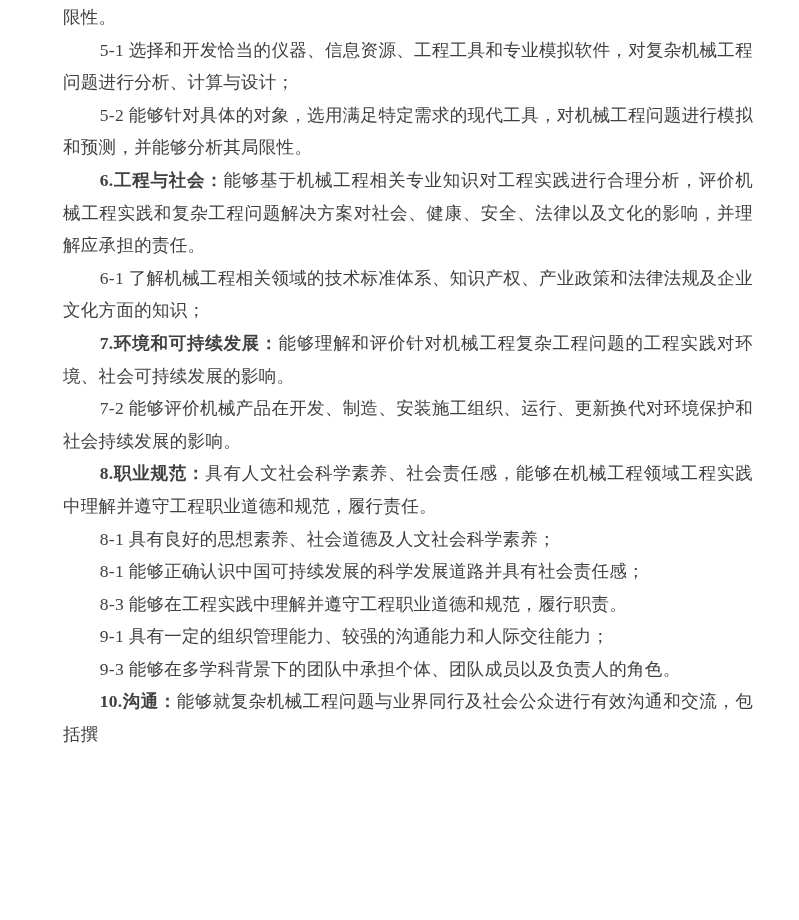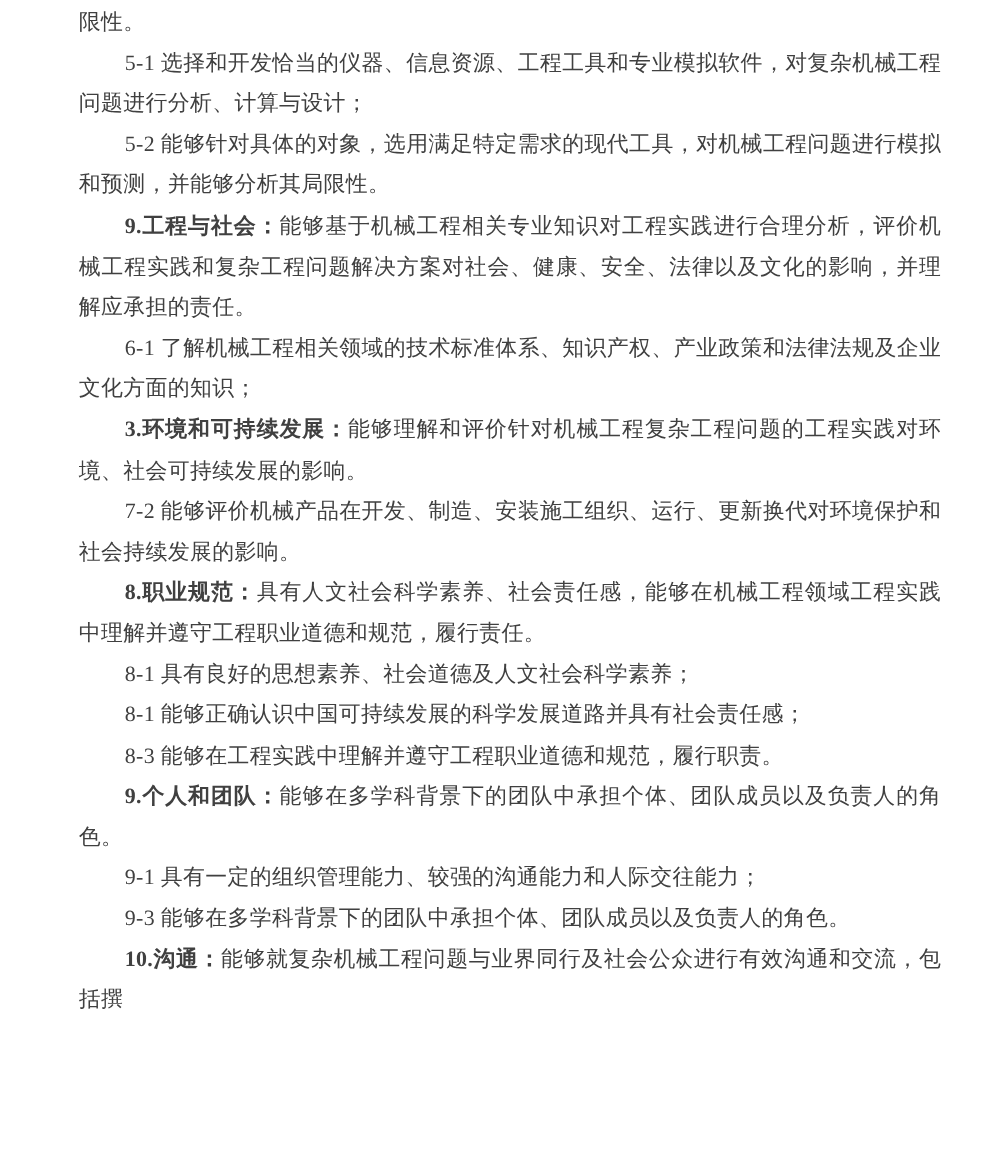--- a/index.html
+++ b/index.html
@@ -37,25 +37,24 @@
     font-weight: bold;
   }
 </style>
 </head>
 <body>
 
 <div class="page" id="doc-root" style="color: rgb(64, 64, 64); background: rgb(255, 255, 255);">
     <p class="para"><span class="para-text">限性。</span></p>
     <p class="para indent"><span class="para-text">5-1 选择和开发恰当的仪器、信息资源、工程工具和专业模拟软件，对复杂机械工程问题进行分析、计算与设计；</span></p>
     <p class="para indent"><span class="para-text">5-2 能够针对具体的对象，选用满足特定需求的现代工具，对机械工程问题进行模拟和预测，并能够分析其局限性。</span></p>
-    <p class="para indent"><b class="clause-heading">9.工程与社会：</b><span class="para-text">能够基于机械工程相关专业知识对工程实践进行合理分析，评价机械工程实践和复杂工程问题解决方案对社会、健康、安全、法律以及文化的影响，并理解应承担的责任。</span></p>
+    <p class="para indent"><b class="clause-heading">6.工程与社会：</b><span class="para-text">能够基于机械工程相关专业知识对工程实践进行合理分析，评价机械工程实践和复杂工程问题解决方案对社会、健康、安全、法律以及文化的影响，并理解应承担的责任。</span></p>
     <p class="para indent"><span class="para-text">6-1 了解机械工程相关领域的技术标准体系、知识产权、产业政策和法律法规及企业文化方面的知识；</span></p>
-    <p class="para indent"><b class="clause-heading">3.环境和可持续发展：</b><span class="para-text">能够理解和评价针对机械工程复杂工程问题的工程实践对环境、社会可持续发展的影响。</span></p>
+    <p class="para indent"><b class="clause-heading">7.环境和可持续发展：</b><span class="para-text">能够理解和评价针对机械工程复杂工程问题的工程实践对环境、社会可持续发展的影响。</span></p>
     <p class="para indent"><span class="para-text">7-2 能够评价机械产品在开发、制造、安装施工组织、运行、更新换代对环境保护和社会持续发展的影响。</span></p>
     <p class="para indent"><b class="clause-heading">8.职业规范：</b><span class="para-text">具有人文社会科学素养、社会责任感，能够在机械工程领域工程实践中理解并遵守工程职业道德和规范，履行责任。</span></p>
     <p class="para indent"><span class="para-text">8-1 具有良好的思想素养、社会道德及人文社会科学素养；</span></p>
     <p class="para indent"><span class="para-text">8-1 能够正确认识中国可持续发展的科学发展道路并具有社会责任感；</span></p>
     <p class="para indent"><span class="para-text">8-3 能够在工程实践中理解并遵守工程职业道德和规范，履行职责。</span></p>
-    <p class="para indent"><b class="clause-heading">9.个人和团队：</b><span class="para-text">能够在多学科背景下的团队中承担个体、团队成员以及负责人的角色。</span></p>
     <p class="para indent"><span class="para-text">9-1 具有一定的组织管理能力、较强的沟通能力和人际交往能力；</span></p>
     <p class="para indent"><span class="para-text">9-3 能够在多学科背景下的团队中承担个体、团队成员以及负责人的角色。</span></p>
     <p class="para indent"><b class="clause-heading">10.沟通：</b><span class="para-text">能够就复杂机械工程问题与业界同行及社会公众进行有效沟通和交流，包括撰</span></p>
   </div>
 
 </body></html>

